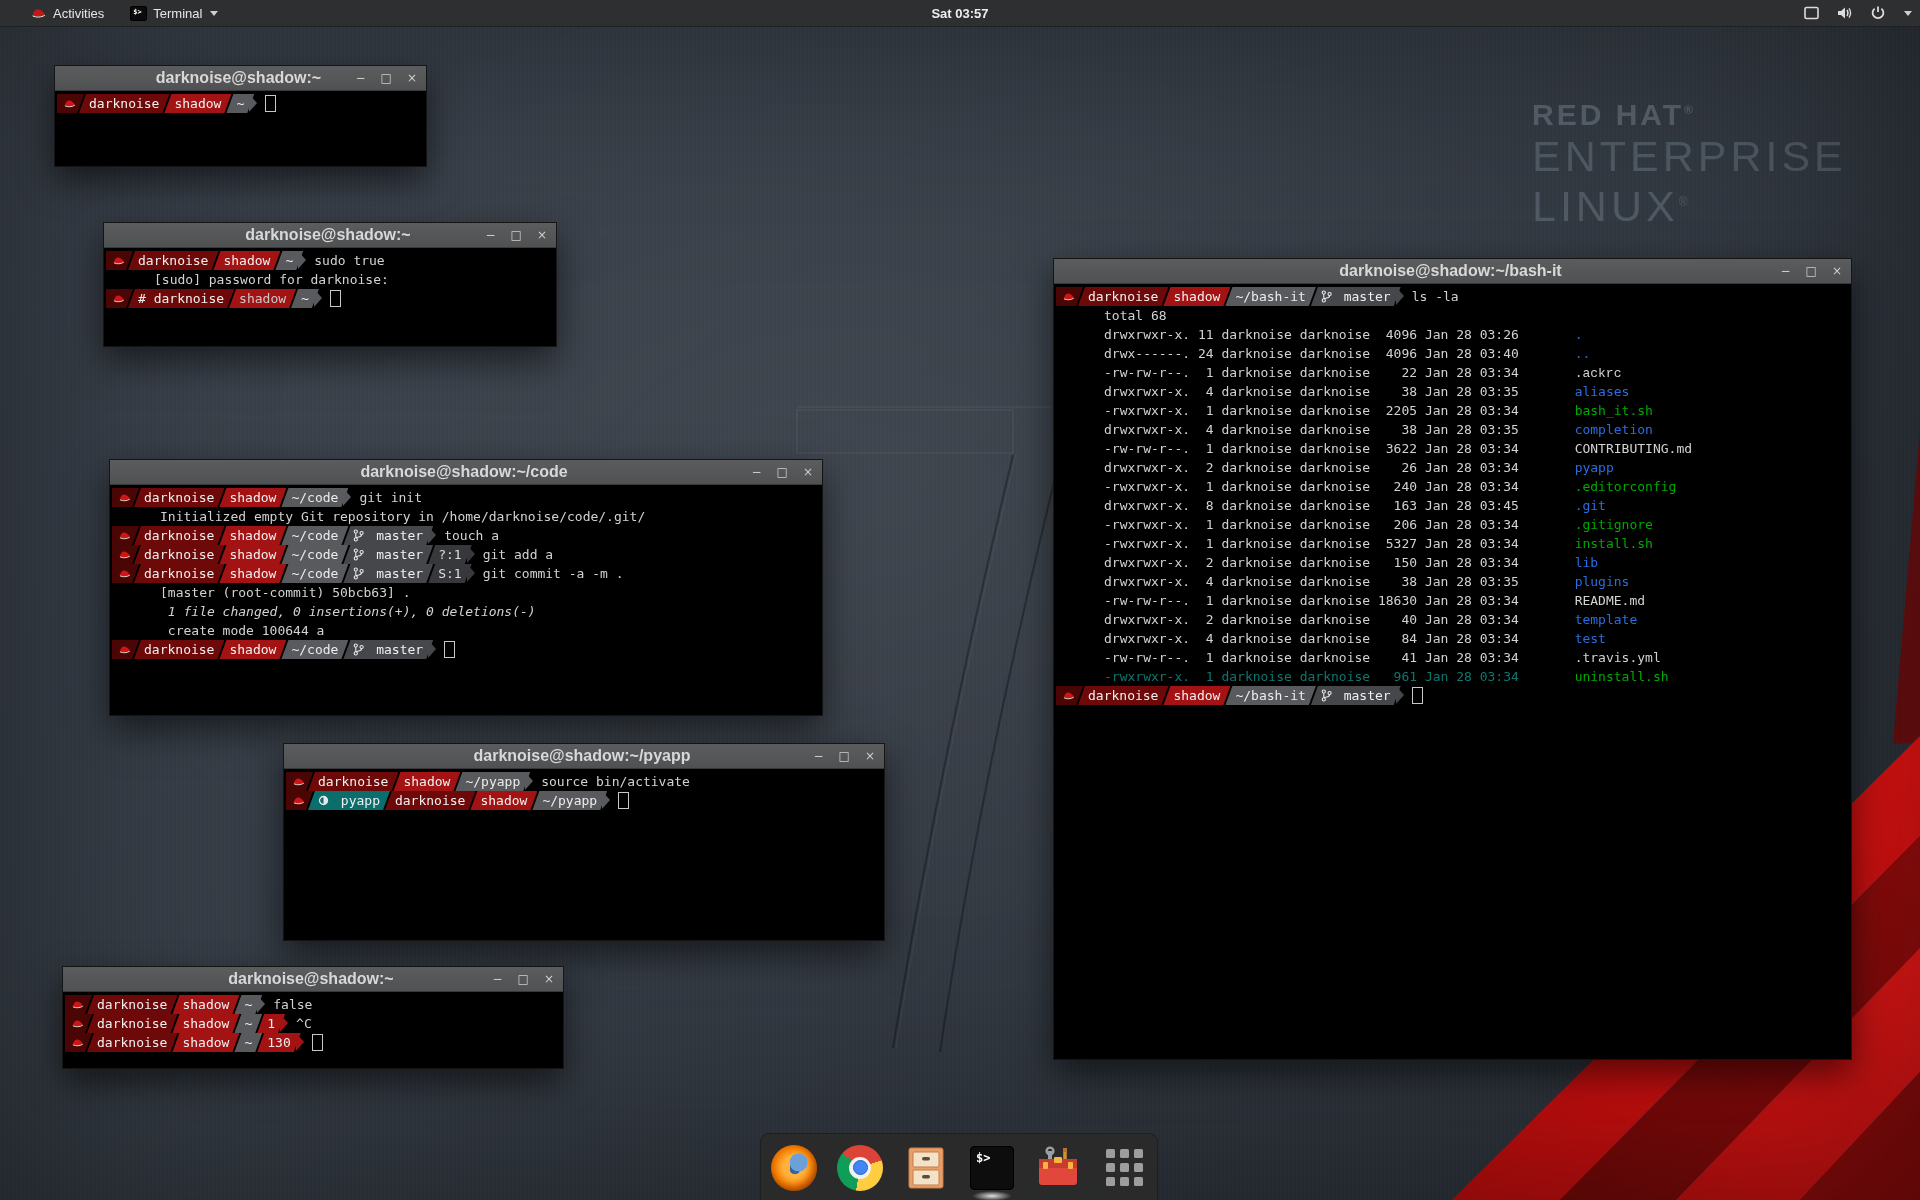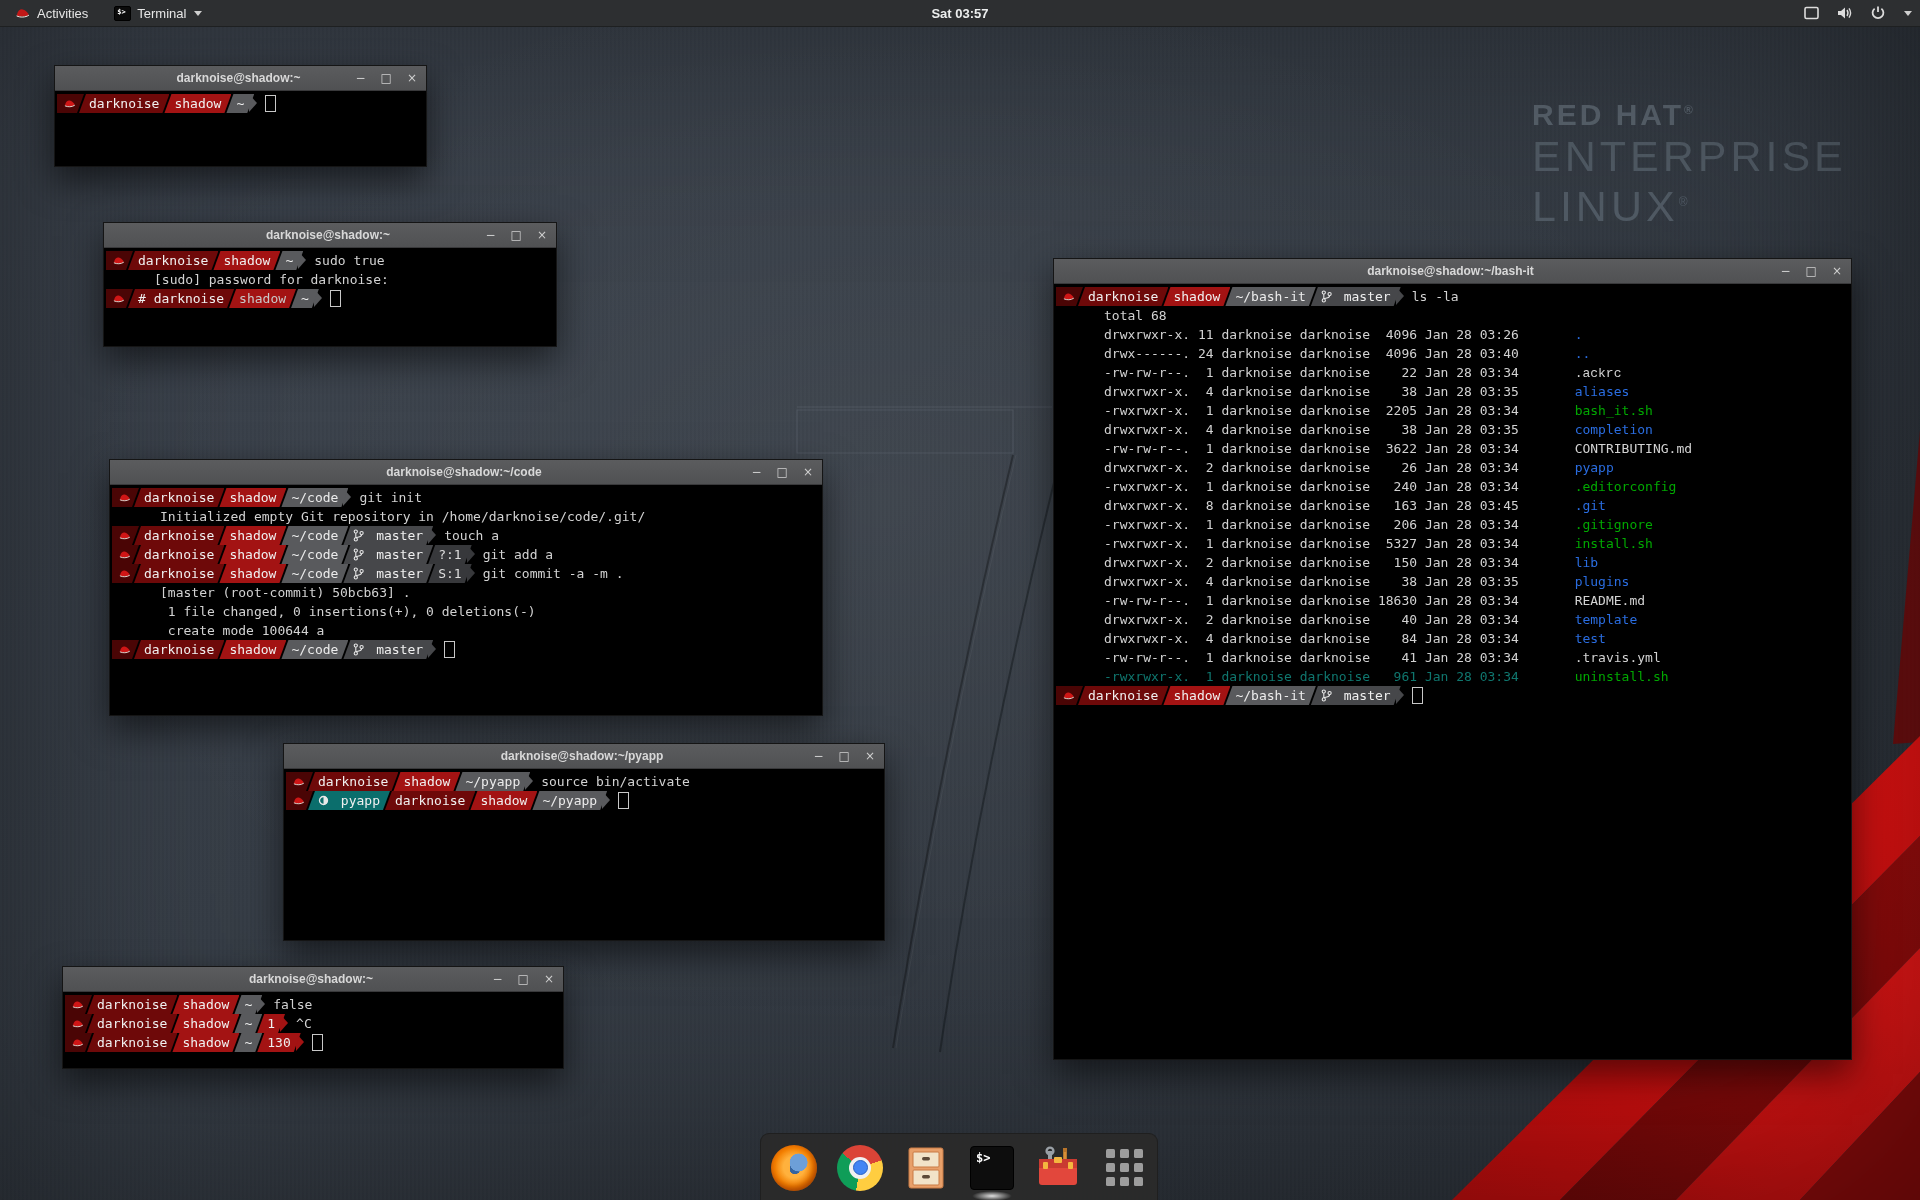--- a/index.html
+++ b/index.html
@@ -11,42 +11,42 @@
   #desktop::before{content:"";position:absolute;inset:0;
     background:repeating-linear-gradient(90deg, rgba(255,255,255,0.012) 0 2px, rgba(0,0,0,0.012) 2px 4px);
     pointer-events:none;}
   #desktop::after{content:"";position:absolute;inset:0;
     box-shadow:inset 0 0 260px rgba(0,0,0,0.45);pointer-events:none;z-index:1;}
 
   
   #topbar{position:absolute;top:0;left:0;right:0;height:26px;background:#2d2f31;
     border-bottom:1px solid #1e2021;display:flex;align-items:center;z-index:9;
     color:#e6e6e6;font-size:13px;}
-  .tb-left{display:flex;align-items:center;padding-left:4px;gap:6px;}
+  .tb-left{display:flex;align-items:center;padding-left:20px;gap:6px;}
   .tb-item{display:flex;align-items:center;gap:6px;padding:0 10px;height:26px;cursor:default;}
   .tb-caret{width:0;height:0;border-left:4px solid transparent;border-right:4px solid transparent;
     border-top:5px solid #cfcfcf;margin-left:2px;}
   #clock{position:absolute;left:0;right:0;text-align:center;font-weight:bold;color:#eceeee;pointer-events:none;}
   .tb-right{position:absolute;right:8px;top:0;height:26px;display:flex;align-items:center;gap:16px;}
   .mini-term{width:17px;height:15px;background:#0b0b0b;border:1px solid #000;border-radius:2px;
     color:#fff;font:bold 7px/9px "DejaVu Sans Mono",monospace;padding:1px 0 0 2px;box-sizing:border-box;}
 
   
   #brand{position:absolute;left:1532px;top:92px;z-index:0;user-select:none;}
   .b1{font-weight:bold;font-size:30px;line-height:36px;letter-spacing:3px;color:#59636d;}
   .b2,.b3{font-weight:100;font-size:43px;line-height:46px;letter-spacing:4px;color:#515b65;}
   .reg{font-size:12px;vertical-align:super;letter-spacing:0;}
 
   
   .window{position:absolute;background:#000;border:1px solid #151515;z-index:2;
     box-shadow:0 14px 34px rgba(0,0,0,0.55);box-sizing:border-box;}
   .titlebar{position:relative;height:24px;background:linear-gradient(#5b5c5e,#505153);
     border-bottom:1px solid #39393b;}
   .title{position:absolute;left:0;right:4px;top:0;text-align:center;line-height:24px;
-    font-weight:bold;font-size:12px;color:#d8d8d8;}
+    font-weight:bold;font-size:16px;color:#d8d8d8;}
   .controls{position:absolute;right:9px;top:0;height:24px;display:flex;gap:15px;align-items:center;
     color:#cfcfcf;font-size:12px;font-family:"DejaVu Sans",sans-serif;z-index:1;}
   .wbtn{cursor:default;line-height:24px;}
   .tbody{padding:3px 2px;font:13px/19px "DejaVu Sans Mono",monospace;color:#d2d2d2;overflow:hidden;}
   .tline{height:19px;white-space:nowrap;}
   .tpart{white-space:pre;margin-left:48px;}
   .seg{display:inline-block;height:19px;line-height:19px;padding:0 10px;margin-left:-5px;
     clip-path:polygon(7px 0,100% 0,calc(100% - 7px) 100%,0 100%);color:#f0f0f0;vertical-align:top;}
   .seg-first{margin-left:0;padding:0 8px 0 6px;clip-path:polygon(0 0,100% 0,calc(100% - 7px) 100%,0 100%);}
   .seg svg{vertical-align:-2px;margin-right:4px;}
@@ -232,21 +232,21 @@
         <div class="tline"><span class="seg seg-first" style="background: rgb(74, 5, 5);"><span class="inline-svg"><svg width="13" height="11" viewBox="0 0 13 11" style="display:inline;vertical-align:-1px">
                 <path d="M2.2 6.6 C2.9 3.4 4.8 2.2 6.7 2.5 C8.6 2.9 10.2 4.3 11.2 5.8 C11.8 6.8 11.3 7.6 9.7 7.9 C7.3 8.5 4.3 8.5 2.7 7.8 C1.9 7.5 2 7 2.2 6.6 Z" fill="#cf1616"></path>
                 <path d="M1.9 7.8 C4.8 9.2 9 9.1 11.8 7.2" stroke="#efe8e1" stroke-width="0.9" fill="none"></path>
               </svg></span></span><span class="seg" style="background: rgb(110, 9, 9);">darknoise</span><span class="seg" style="background: rgb(163, 19, 19);">shadow</span><span class="seg" style="background: rgb(89, 90, 93); color: rgb(236, 236, 236);">~/code</span><span class="seg" style="background: rgb(70, 71, 74);"><span class="inline-svg"><svg width="11" height="13" viewBox="0 0 11 13" style="display:inline;vertical-align:-2px">
                 <circle cx="2.8" cy="2.6" r="1.6" fill="none" stroke="#e8e8e8" stroke-width="1.1"></circle>
                 <circle cx="2.8" cy="10.4" r="1.6" fill="none" stroke="#e8e8e8" stroke-width="1.1"></circle>
                 <circle cx="8.6" cy="4.1" r="1.6" fill="none" stroke="#e8e8e8" stroke-width="1.1"></circle>
                 <path d="M2.8 4.2 L2.8 8.8 M8.6 5.7 C8.6 8.2 4.6 8 2.9 8.8" fill="none" stroke="#e8e8e8" stroke-width="1.1"></path>
               </svg></span> master</span><span class="seg" style="background: rgb(55, 56, 59); color: rgb(222, 222, 222);">S:1</span><span class="seg-arrow" style="border-left-color: rgb(55, 56, 59);"></span><span class="cmd">git commit -a -m .</span></div>
         <div class="tline"><span class="tpart" style="color: rgb(210, 210, 210);">[master (root-commit) 50bcb63] .</span></div>
-        <div class="tline"><span class="tpart" style="color: rgb(210, 210, 210);"> 1 file changed, 0 insertions(+), 0 deletions(-)</span></div>
+        <div class="tline"><span class="tpart" style="color: rgb(210, 210, 210); font-style: italic;"> 1 file changed, 0 insertions(+), 0 deletions(-)</span></div>
         <div class="tline"><span class="tpart" style="color: rgb(210, 210, 210);"> create mode 100644 a</span></div>
         <div class="tline"><span class="seg seg-first" style="background: rgb(74, 5, 5);"><span class="inline-svg"><svg width="13" height="11" viewBox="0 0 13 11" style="display:inline;vertical-align:-1px">
                 <path d="M2.2 6.6 C2.9 3.4 4.8 2.2 6.7 2.5 C8.6 2.9 10.2 4.3 11.2 5.8 C11.8 6.8 11.3 7.6 9.7 7.9 C7.3 8.5 4.3 8.5 2.7 7.8 C1.9 7.5 2 7 2.2 6.6 Z" fill="#cf1616"></path>
                 <path d="M1.9 7.8 C4.8 9.2 9 9.1 11.8 7.2" stroke="#efe8e1" stroke-width="0.9" fill="none"></path>
               </svg></span></span><span class="seg" style="background: rgb(110, 9, 9);">darknoise</span><span class="seg" style="background: rgb(163, 19, 19);">shadow</span><span class="seg" style="background: rgb(89, 90, 93); color: rgb(236, 236, 236);">~/code</span><span class="seg" style="background: rgb(70, 71, 74);"><span class="inline-svg"><svg width="11" height="13" viewBox="0 0 11 13" style="display:inline;vertical-align:-2px">
                 <circle cx="2.8" cy="2.6" r="1.6" fill="none" stroke="#e8e8e8" stroke-width="1.1"></circle>
                 <circle cx="2.8" cy="10.4" r="1.6" fill="none" stroke="#e8e8e8" stroke-width="1.1"></circle>
                 <circle cx="8.6" cy="4.1" r="1.6" fill="none" stroke="#e8e8e8" stroke-width="1.1"></circle>
                 <path d="M2.8 4.2 L2.8 8.8 M8.6 5.7 C8.6 8.2 4.6 8 2.9 8.8" fill="none" stroke="#e8e8e8" stroke-width="1.1"></path>
               </svg></span> master</span><span class="seg-arrow" style="border-left-color: rgb(70, 71, 74);"></span><span class="cursor"></span></div>

